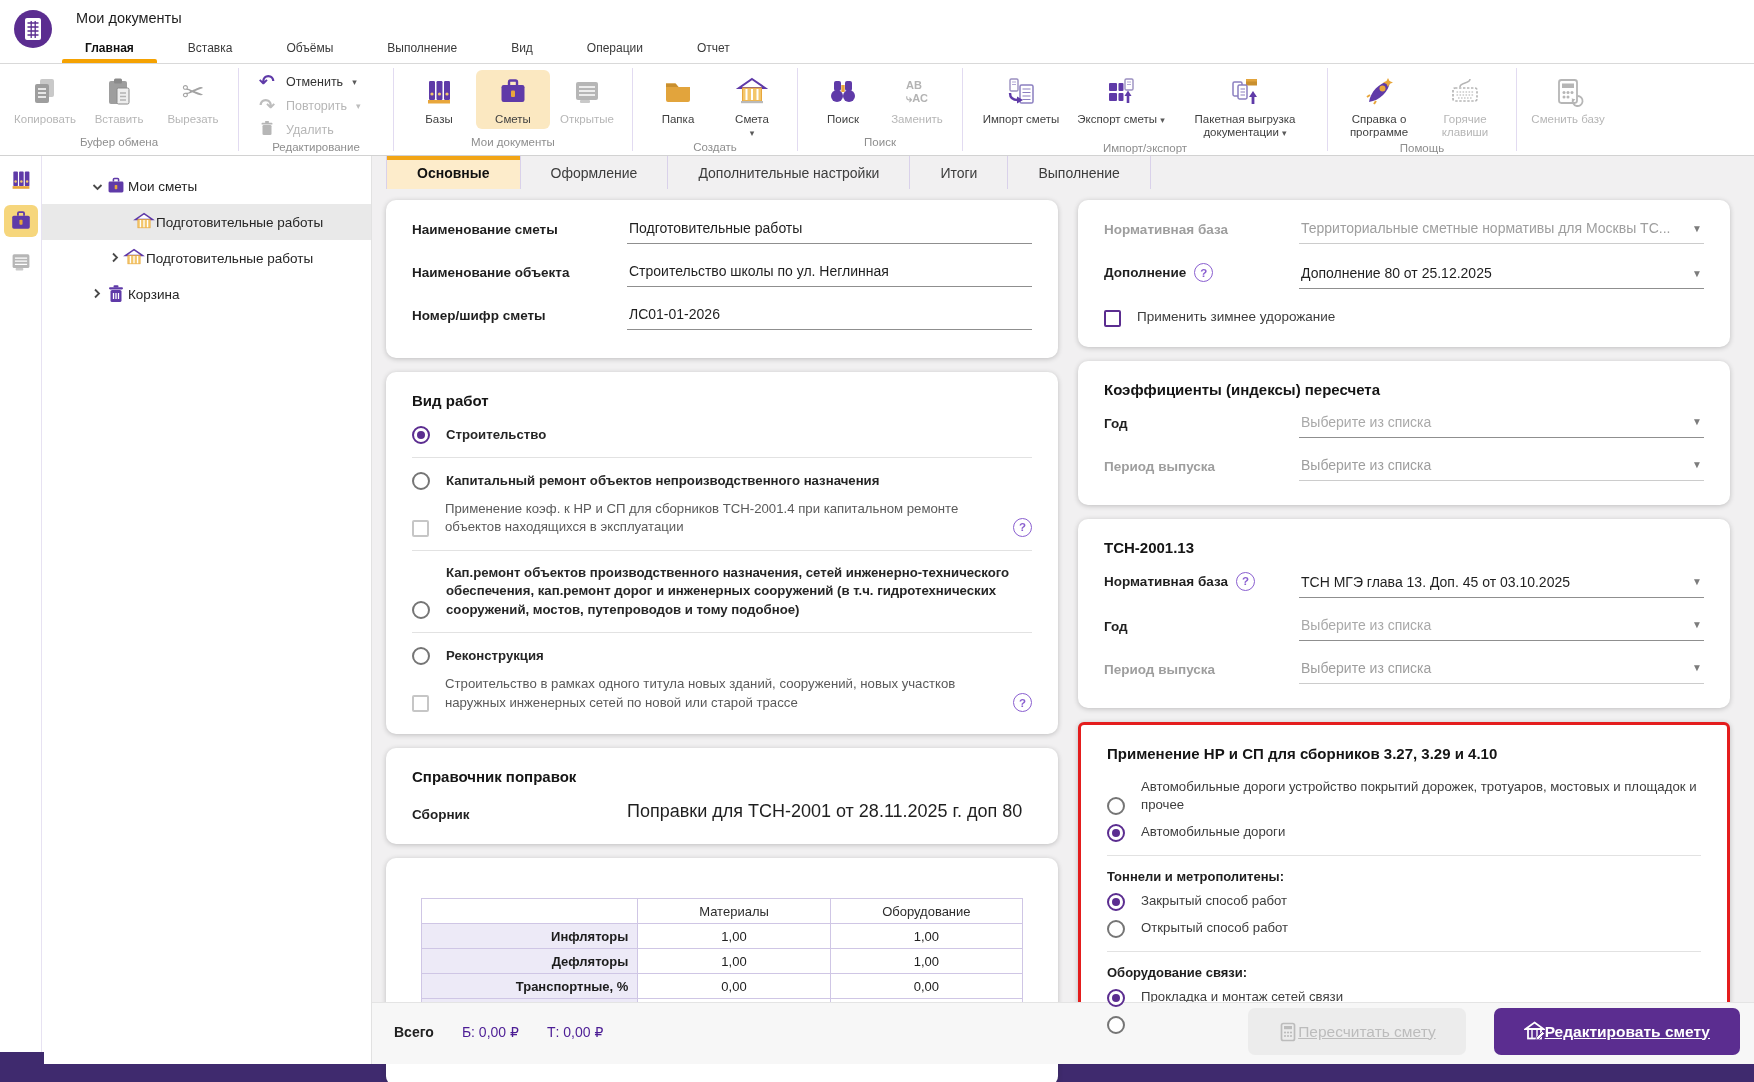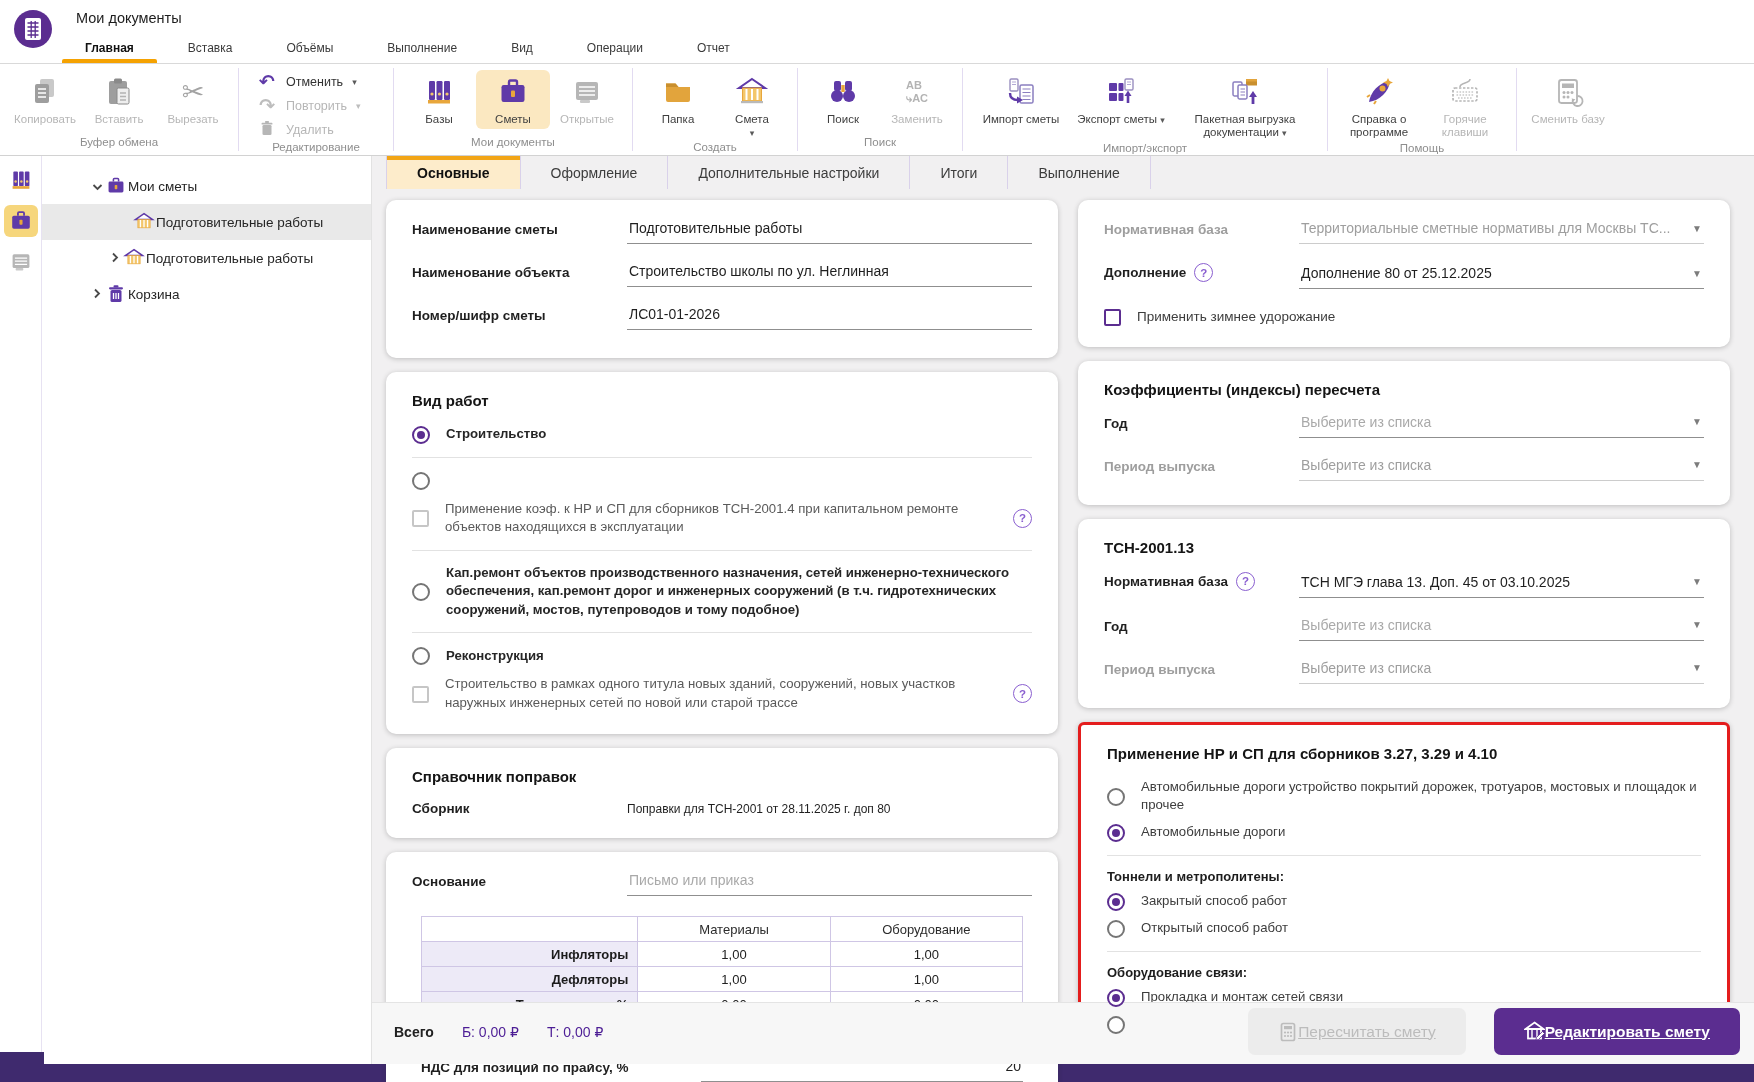--- a/index.html
+++ b/index.html
@@ -72,21 +72,21 @@
   .dd { display:flex; align-items:center; }
   .dd .txt { flex:1; white-space:nowrap; overflow:hidden; text-overflow:ellipsis; }
   .ddc { color:#7c7c7c; font-size:10px; padding-left:8px; flex:none; }
 
   .radio { width:18px; height:18px; border:2px solid #757575; border-radius:50%; flex:none; position:relative; background:#fff; margin-top:1px; }
   .radio.sel { border-color:#5b2d90; }
   .radio.sel::after { content:""; position:absolute; inset:3px; background:#5b2d90; border-radius:50%; }
   .chk { width:17px; height:17px; border:2px solid #c6c6c6; border-radius:2px; flex:none; background:#fff; margin-top:1px; }
   .chk.pur { border-color:#5b2d90; }
   .help { width:19px; height:19px; border-radius:50%; border:1.5px solid #8a5fd0; color:#8a5fd0; font-size:11.5px; display:flex; align-items:center; justify-content:center; flex:none; font-weight:bold; }
-  .opt { display:flex; gap:16px; align-items:center; margin:10px 0; }
+  .opt { display:flex; gap:16px; align-items:flex-end; margin:10px 0; }
   .optlbl-b { font-weight:bold; font-size:13.2px; color:#262626; line-height:1.4; }
   .optlbl { font-size:13.2px; color:#3d3d3d; line-height:1.4; }
   .hdiv { height:1px; background:#e2e2e2; margin:13px 0; }
   .subttl { font-weight:bold; font-size:13px; color:#1d1d1d; margin:12px 0 4px; }
 
   .ktable { width:calc(100% - 18px); border-collapse:collapse; margin:20px 9px 8px; }
   .ktable th, .ktable td { border:1px solid #cfc6e5; font-size:13px; padding:3px 9px; height:25px; }
   .ktable th { font-weight:normal; text-align:center; color:#2c2c2c; }
   .ktable td.lbl { background:#edeaf7; font-weight:bold; text-align:right; color:#1c1c1c; width:36%; }
   .ktable td.val { text-align:center; width:32%; }
@@ -510,20 +510,21 @@
 
         <div class="card">
           <h3>Вид работ</h3>
           <div class="opt">
             <span class="radio sel"></span>
             <span class="optlbl-b">Строительство</span>
           </div>
           <div class="hdiv"></div>
           <div class="opt">
             <span class="radio"></span>
+            <span class="optlbl-b">Капитальный ремонт объектов непроизводственного назначения</span>
           </div>
           <div class="opt">
             <span class="chk"></span>
             <span class="optlbl" style="color:#5a5a5a;">Применение коэф. к НР и СП для сборников ТСН-2001.4 при капитальном ремонте объектов находящихся в эксплуатации</span>
             <span style="flex:1"></span>
             <span class="help">?</span>
           </div>
           <div class="hdiv"></div>
           <div class="opt">
             <span class="radio"></span>
@@ -539,29 +540,25 @@
             <span class="optlbl" style="color:#5a5a5a;">Строительство в рамках одного титула новых зданий, сооружений, новых участков наружных инженерных сетей по новой или старой трассе</span>
             <span style="flex:1"></span>
             <span class="help">?</span>
           </div>
         </div>
 
         <div class="card">
           <h3>Справочник поправок</h3>
           <div class="frow" style="margin-bottom:2px;">
             <div class="flabel" style="padding-bottom:0;">Сборник</div>
-            <div style="flex:1; font-size:12px; color:#1f1f1f;">Поправки для ТСН-2001 от 28.11.2025 г. доп 80</div>
+            <div style="flex:1; font-size:18px; color:#1f1f1f;">Поправки для ТСН-2001 от 28.11.2025 г. доп 80</div>
           </div>
         </div>
 
         <div class="card">
-          <div class="frow" style="margin-bottom:6px;">
-            <div class="flabel">Основание</div>
-            <div class="fvalue ph">Письмо или приказ</div>
-          </div>
           <table class="ktable">
             <tbody>
                 <tr>
               <th></th>
               <th>Материалы</th>
               <th>Оборудование</th>
             </tr>
             <tr>
               <td class="lbl">Инфляторы</td>
               <td class="val">1,00</td>

